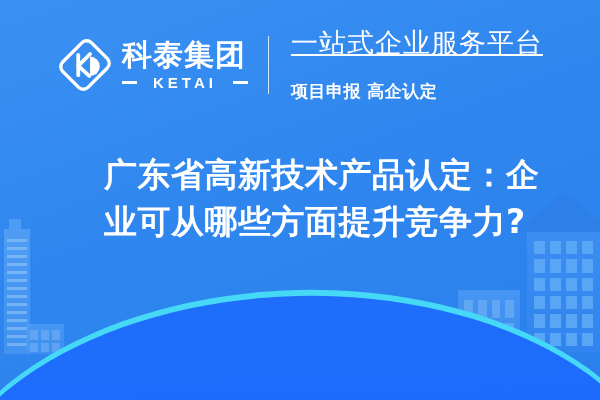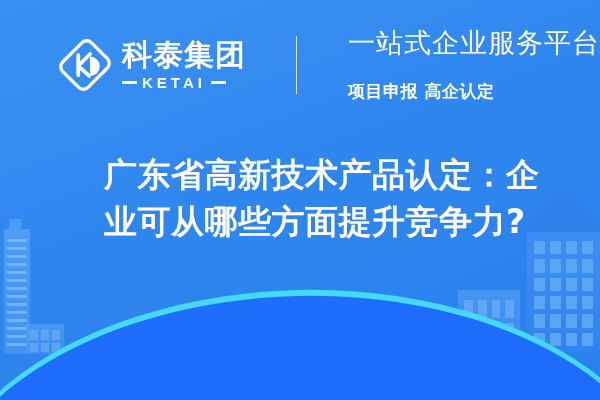--- a/index.html
+++ b/index.html
@@ -102,60 +102,61 @@
     width:124%; height:230px;
     border-radius:50% 50% 0 0 / 100% 100% 0 0;
     background:linear-gradient(180deg,#1f6dfb 0%,#1a6bff 100%);
     transform:rotate(-1.35deg);
   }
 
   
   .header {
     position:absolute; left:0; top:0; right:0; height:130px;
     z-index:5;
-    display:flex; align-items:center;justify-content:space-between;
+    display:flex; align-items:center;
   }
   .logo-zone {
     display:flex; align-items:center;
     margin-left:58px;
   }
   .logo-mark {
     width:54px; height:54px;
     flex:0 0 auto;
     margin-right:10px;
   }
   .logo-text { color:#fff; line-height:1; }
   .logo-cn {
     font-size:30px; font-weight:700;
     letter-spacing:1px;
     font-family:"DejaVu Sans","Liberation Sans",sans-serif;
   }
   .logo-en {
     margin-top:5px;
     font-size:15px; font-weight:700;
     letter-spacing:4px;
-    display:flex; align-items:center; gap:5px;
+    display:flex; align-items:center; gap:16px;
     font-family:"Liberation Sans",sans-serif;
   }
   .logo-en .dash {
     display:inline-block; width:15px; height:3px;
     background:#fff; flex:0 0 auto;
   }
   .logo-en .word { position:relative; top:0; }
 
   .divider {
     width:1px; height:58px;
     background:rgba(255,255,255,.8);
     margin:0 22px 0 20px;
   }
   .slogan { color:#fff; }
   .slogan-main {
     font-size:27px; font-weight:300; letter-spacing:1px;
     line-height:1.15;
     font-family:"DejaVu Sans","Liberation Sans",sans-serif;
+    text-decoration:underline;
   }
   .slogan-sub {
     margin-top:22px;
     font-size:17px; font-weight:600; letter-spacing:.5px;
     font-family:"DejaVu Serif","Liberation Serif",serif;
   }
 
   
   .title {
     position:absolute; left:60px; top:152px; right:40px;

